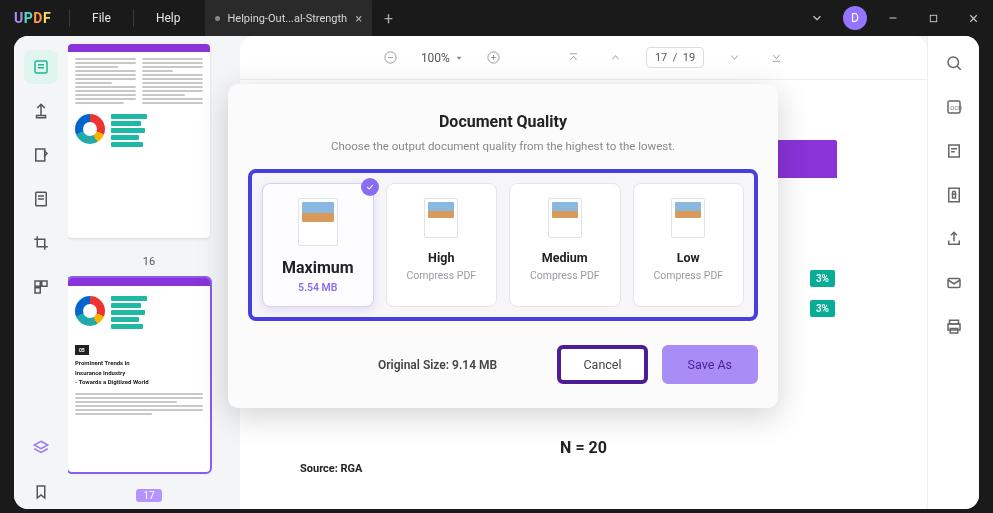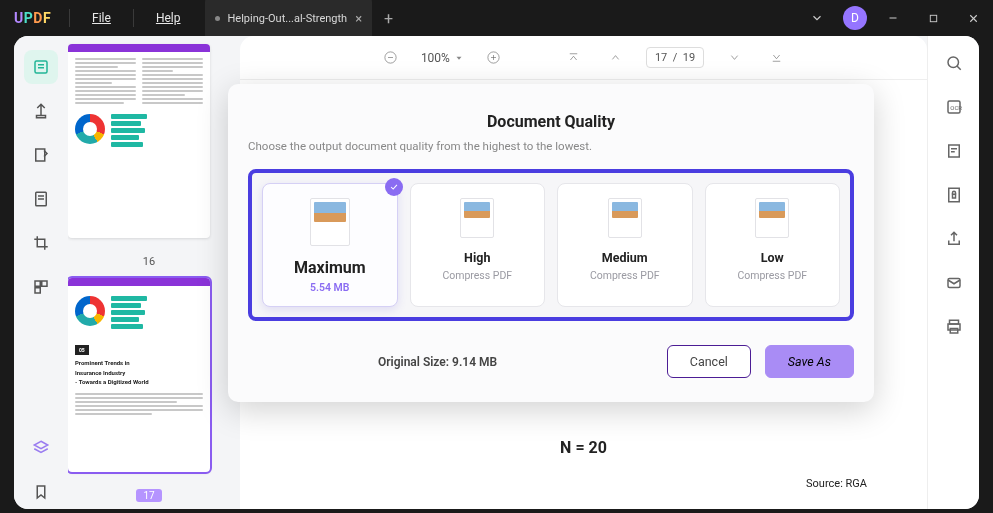--- a/index.html
+++ b/index.html
@@ -6,21 +6,21 @@
 body { width: 993px; height: 513px; background: #1a1a1a; overflow: hidden; position: relative; }
 
 
 .titlebar { height: 36px; background: #1a1a1a; display: flex; align-items: center; color: #e8e8e8; font-size: 12px; }
 .logo { padding: 0 14px; font-weight: 700; font-size: 14px; letter-spacing: 0.5px; }
 .logo .u { color: #b388ff; }
 .logo .p { color: #4de0c9; }
 .logo .d { color: #ff9a4d; }
 .logo .f { color: #ffd966; }
 .tb-sep { width: 1px; height: 18px; background: #3a3a3a; margin: 0 4px; }
-.tb-menu { padding: 0 18px; cursor: pointer; text-decoration: underline; }
+.tb-menu { padding: 0 18px; cursor: pointer; }
 .tab { display: flex; align-items: center; background: #2a2a2a; height: 45px; padding: 0 10px; border-radius: 6px 6px 0 0; margin-left: 6px; gap: 8px; font-size: 11px; color: #d8d8d8; }
 .tab .dot { width: 5px; height: 5px; border-radius: 50%; background: #888; }
 .tab-close { font-size: 13px; color: #aaa; cursor: pointer; }
 .tab-add { margin-left: 12px; color: #aaa; font-size: 16px; cursor: pointer; }
 .tb-spacer { flex: 1; }
 .tb-btn { width: 40px; height: 36px; display: flex; align-items: center; justify-content: center; color: #ccc; cursor: pointer; }
 .avatar { width: 24px; height: 24px; border-radius: 50%; background: #9575ff; color: #fff; font-size: 12px; display: flex; align-items: center; justify-content: center; margin: 0 6px; }
 
 
 .main { position: absolute; top: 36px; left: 14px; right: 14px; bottom: 4px; background: #f4f5f7; border-radius: 14px; display: flex; overflow: hidden; }
@@ -53,48 +53,48 @@
 .content { flex: 1; background: #fff; border-radius: 14px 14px 0 0; margin-top: 0; position: relative; overflow: hidden; }
 .toolbar { height: 44px; display: flex; align-items: center; justify-content: center; gap: 18px; border-bottom: 1px solid #eee; font-size: 12px; color: #555; }
 .tbic { display: flex; align-items: center; justify-content: center; width: 24px; height: 24px; cursor: pointer; }
 .tbic svg { width: 15px; height: 15px; stroke: #666; }
 .zoom { display: flex; align-items: center; gap: 4px; }
 .pagebox { border: 1px solid #ddd; border-radius: 4px; padding: 3px 8px; font-size: 11px; }
 .doc-body { padding: 60px 60px 0; position: relative; }
 .purple-banner { height: 38px; background: #8a33d8; border-radius: 2px 2px 0 0; margin: 0 30px; }
 .badge-right { position: absolute; right: 92px; background: #07ad95; color: #fff; font-size: 10px; font-weight: 600; padding: 3px 6px; border-radius: 2px; }
 .doctext { text-align: center; font-size: 16px; font-weight: 700; color: #222; margin-top: 260px; }
-.doctext2 { text-align: right; font-size: 11px; font-weight: 400; color: #222; margin-top: 20px; }
+.doctext2 { text-align: left; font-size: 11px; font-weight: 700; color: #222; margin-top: 5px; }
 
 
 .rsidebar { width: 52px; background: #fff; border-left: 1px solid #eee; display: flex; flex-direction: column; align-items: center; padding-top: 18px; gap: 22px; }
 .rs-icon { color: #666; cursor: pointer; }
 .rs-icon svg { width: 18px; height: 18px; }
 
 
-.modal { position: absolute; left: 228px; top: 84px; width: 646px; background: #fbfbfc; border-radius: 10px; box-shadow: 0 8px 32px rgba(0,0,0,.18); padding: 28px 20px 24px; }
+.modal { position: absolute; left: 228px; top: 84px; width: 550px; background: #fbfbfc; border-radius: 10px; box-shadow: 0 8px 32px rgba(0,0,0,.18); padding: 28px 20px 24px; }
 .modal h2 { text-align: center; font-size: 16px; font-weight: 700; color: #222; margin-bottom: 8px; }
-.modal .sub { font-size: 11.5px; color: #888; margin-bottom: 16px; }
+.modal .sub { text-align: center; font-size: 11.5px; color: #888; margin-bottom: 16px; }
 .quality-row { display: flex; gap: 12px; border: 4px solid #4a3de0; border-radius: 8px; padding: 10px; background: #f6f6f8; }
 .qcard { flex: 1; background: #fff; border: 1px solid #e6e6ea; border-radius: 8px; padding: 14px 6px 12px; text-align: center; cursor: pointer; position: relative; }
 .qcard.sel { background: #fdfdff; box-shadow: 0 3px 10px rgba(90,70,220,.14); border-color: #d5d0f5; }
 .qcheck { position: absolute; top: -6px; right: -6px; width: 18px; height: 18px; border-radius: 50%; background: #8a6cf2; display: flex; align-items: center; justify-content: center; }
 .qcheck svg { width: 10px; height: 10px; stroke: #fff; stroke-width: 2.5; fill: none; }
 .qimg { width: 34px; height: 40px; margin: 0 auto 12px; background: #fff; border: 1px solid #e2e2e6; border-radius: 2px; padding: 3px; }
 .qimg-inner { width: 100%; height: 16px; background: linear-gradient(180deg,#8ab8e0 0 55%,#d99a5a 55% 100%); border-radius: 1px; }
 .qcard.sel .qimg { width: 40px; height: 48px; }
 .qcard.sel .qimg-inner { height: 20px; }
 .qtitle { font-size: 12.5px; font-weight: 700; color: #222; margin-bottom: 4px; }
 .qcard.sel .qtitle { font-size: 16px; }
 .qsub { font-size: 10.5px; color: #9a9aa2; }
 .qcard.sel .qsub { color: #8a6cf2; font-weight: 600; }
 .modal-foot { display: flex; align-items: center; justify-content: flex-end; gap: 14px; margin-top: 24px; }
 .orig { font-size: 12px; font-weight: 600; color: #444; margin-right: auto; margin-left: 130px; }
-.btn { padding: 8px 22px; border-radius: 6px; font-size: 12.5px; cursor: pointer; border: 1px solid #4c1d95; background: #fff; color: #444; }
-.btn.primary { background: #a98cf5; border-color: #a98cf5; color: #000000; font-style: italic; }
+.btn { padding: 8px 22px; border-radius: 6px; font-size: 12.5px; cursor: pointer; border: 4px solid #4c1d95; background: #fff; color: #444; }
+.btn.primary { background: #a98cf5; border-color: #a98cf5; color: #4c1d95; }
 .tw { font-size: 6px; font-weight:700; color:#222; }
 </style>
 </head>
 <body>
 
 <div class="titlebar">
   <div class="logo"><span class="u">U</span><span class="p">P</span><span class="d">D</span><span class="f">F</span></div>
   <div class="tb-sep"></div>
   <div class="tb-menu">File</div>
   <div class="tb-sep"></div>

